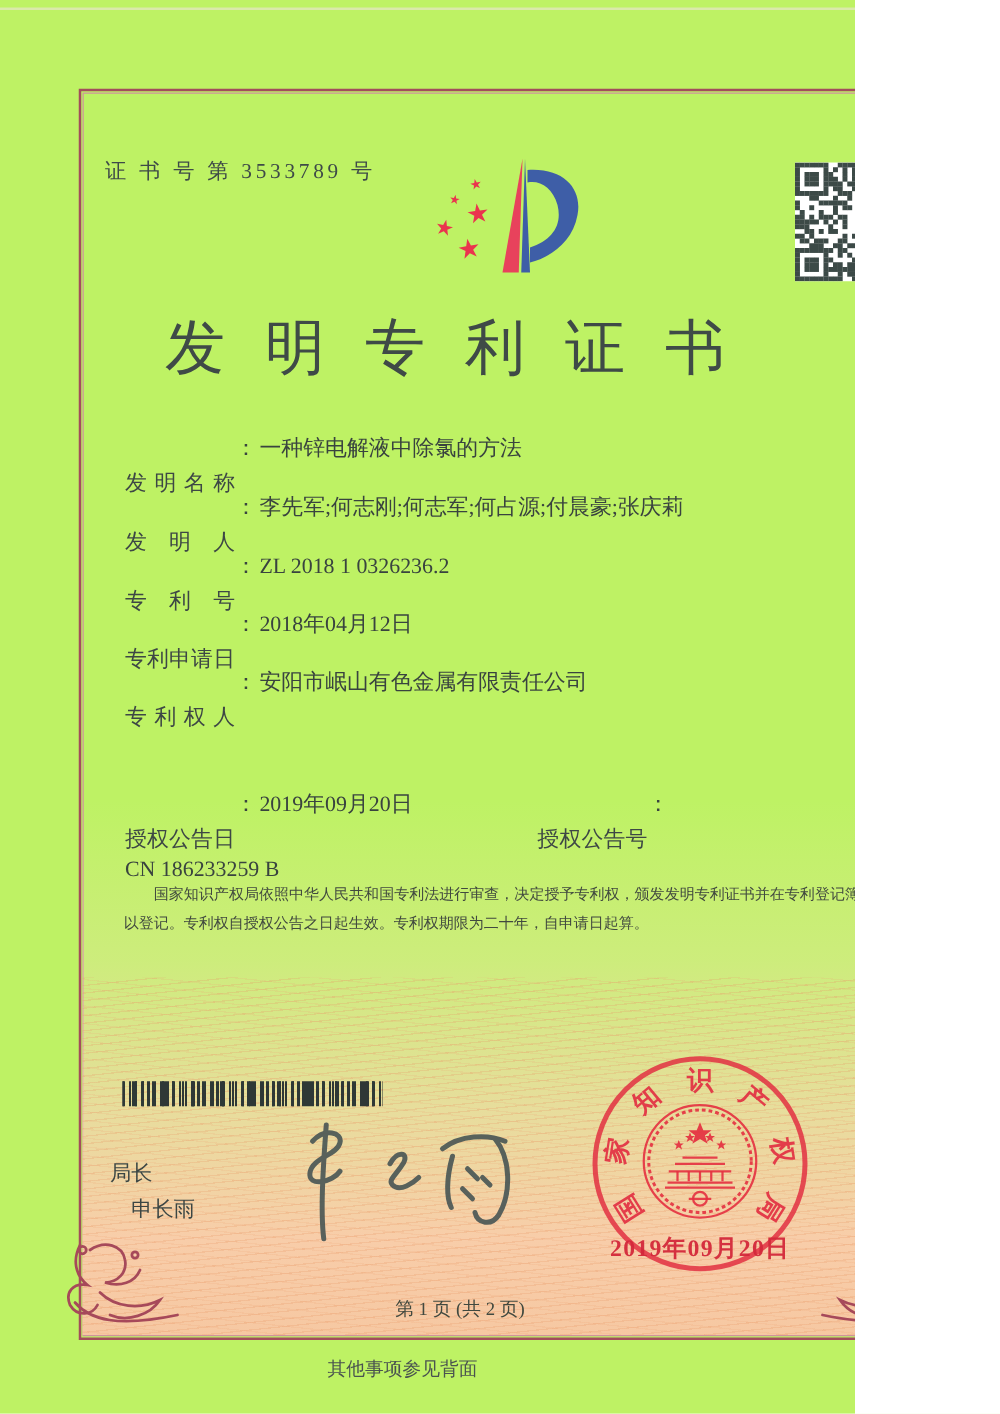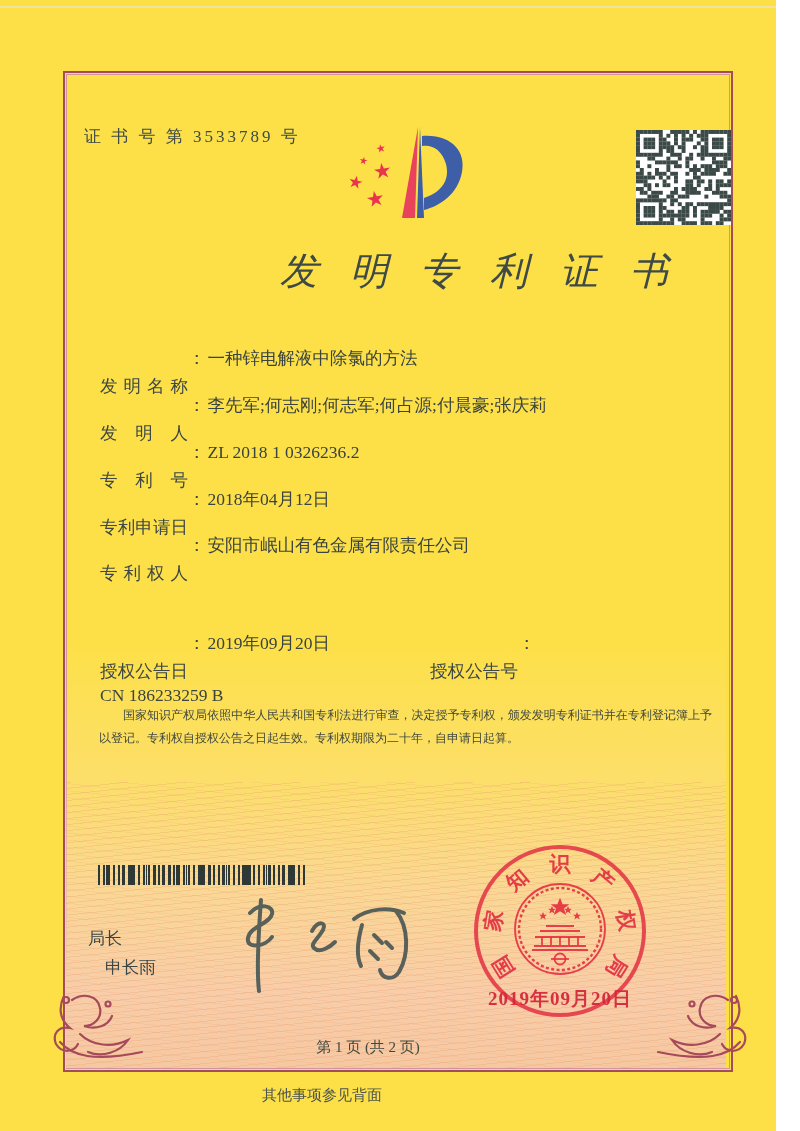--- a/index.html
+++ b/index.html
@@ -1,37 +1,37 @@
 <!DOCTYPE html>
 <html><head>
 <meta charset="utf-8">
 <style>
   html,body{margin:0;padding:0;background:#ffffff;}
-  #page{position:relative;width:776px;height:1131px;background:#fde047;overflow:hidden;
+  #page{position:relative;width:684px;height:1131px;background:#bef264;overflow:hidden;
         font-family:"Liberation Serif","DejaVu Serif",serif;color:#3d4745;}
   .abs{position:absolute;}
   
   #scan-line{left:0;top:6px;width:800px;height:2px;background:#e9e3cf;opacity:.65;}
   
   #frame{left:63px;top:71px;width:666px;height:997px;border:2px solid #a34d5c;}
   #frame-inner{position:absolute;inset:1px;border:1px solid #d0949c;}
   
   #peach{left:66px;top:640px;width:660px;height:428px;
          background:linear-gradient(180deg,rgba(250,224,200,0) 0%,rgba(250,220,195,.25) 30%,rgba(249,212,180,.7) 58%,#f8cda9 82%,#f6c8a2 100%);}
   #waves{left:66px;top:782px;width:660px;height:286px;
          background:
            repeating-linear-gradient(174deg,rgba(232,152,102,.26) 0 1px,rgba(255,255,255,0) 1px 6px),
            repeating-linear-gradient(186deg,rgba(238,164,116,.18) 0 1px,rgba(255,255,255,0) 1px 7px);}
   
   #cert-no{left:84px;top:125px;font-size:17px;letter-spacing:3px;color:#3e4a48;}
   #logo{left:340px;top:118px;width:130px;height:106px;}
   .logo-star{position:absolute;color:#ea344e;line-height:1;}
   #qr{left:636px;top:130px;width:95px;height:95px;background:#fff;}
-  #title{left:100px;top:246px;width:600px;text-align:right;font-size:38px;color:#3f4a47;
-         letter-spacing:32px;text-indent:32px;font-weight:500;font-style:italic;}
+  #title{left:100px;top:246px;width:600px;text-align:left;font-size:48px;color:#3f4a47;
+         letter-spacing:32px;text-indent:32px;font-weight:500;}
   
   .frow{position:absolute;left:100px;font-size:17.5px;color:#39433f;width:580px;}
   .flabel{display:inline-block;width:88px;text-align:justify;text-align-last:justify;vertical-align:top;color:#3d4745;margin-top:28px;}
   .fcolon{display:inline-block;vertical-align:top;margin-right:2px;}
   .fvalue{display:inline-block;vertical-align:top;white-space:pre-line;max-width:470px;line-height:25px;}
   
   #grant .fvalue{max-width:230px;width:218px;}
   
   #paras{left:99px;top:704px;width:613px;font-size:12px;line-height:22.5px;text-align:justify;color:#41493f;}
   #paras p{margin:0;text-indent:2em;}

